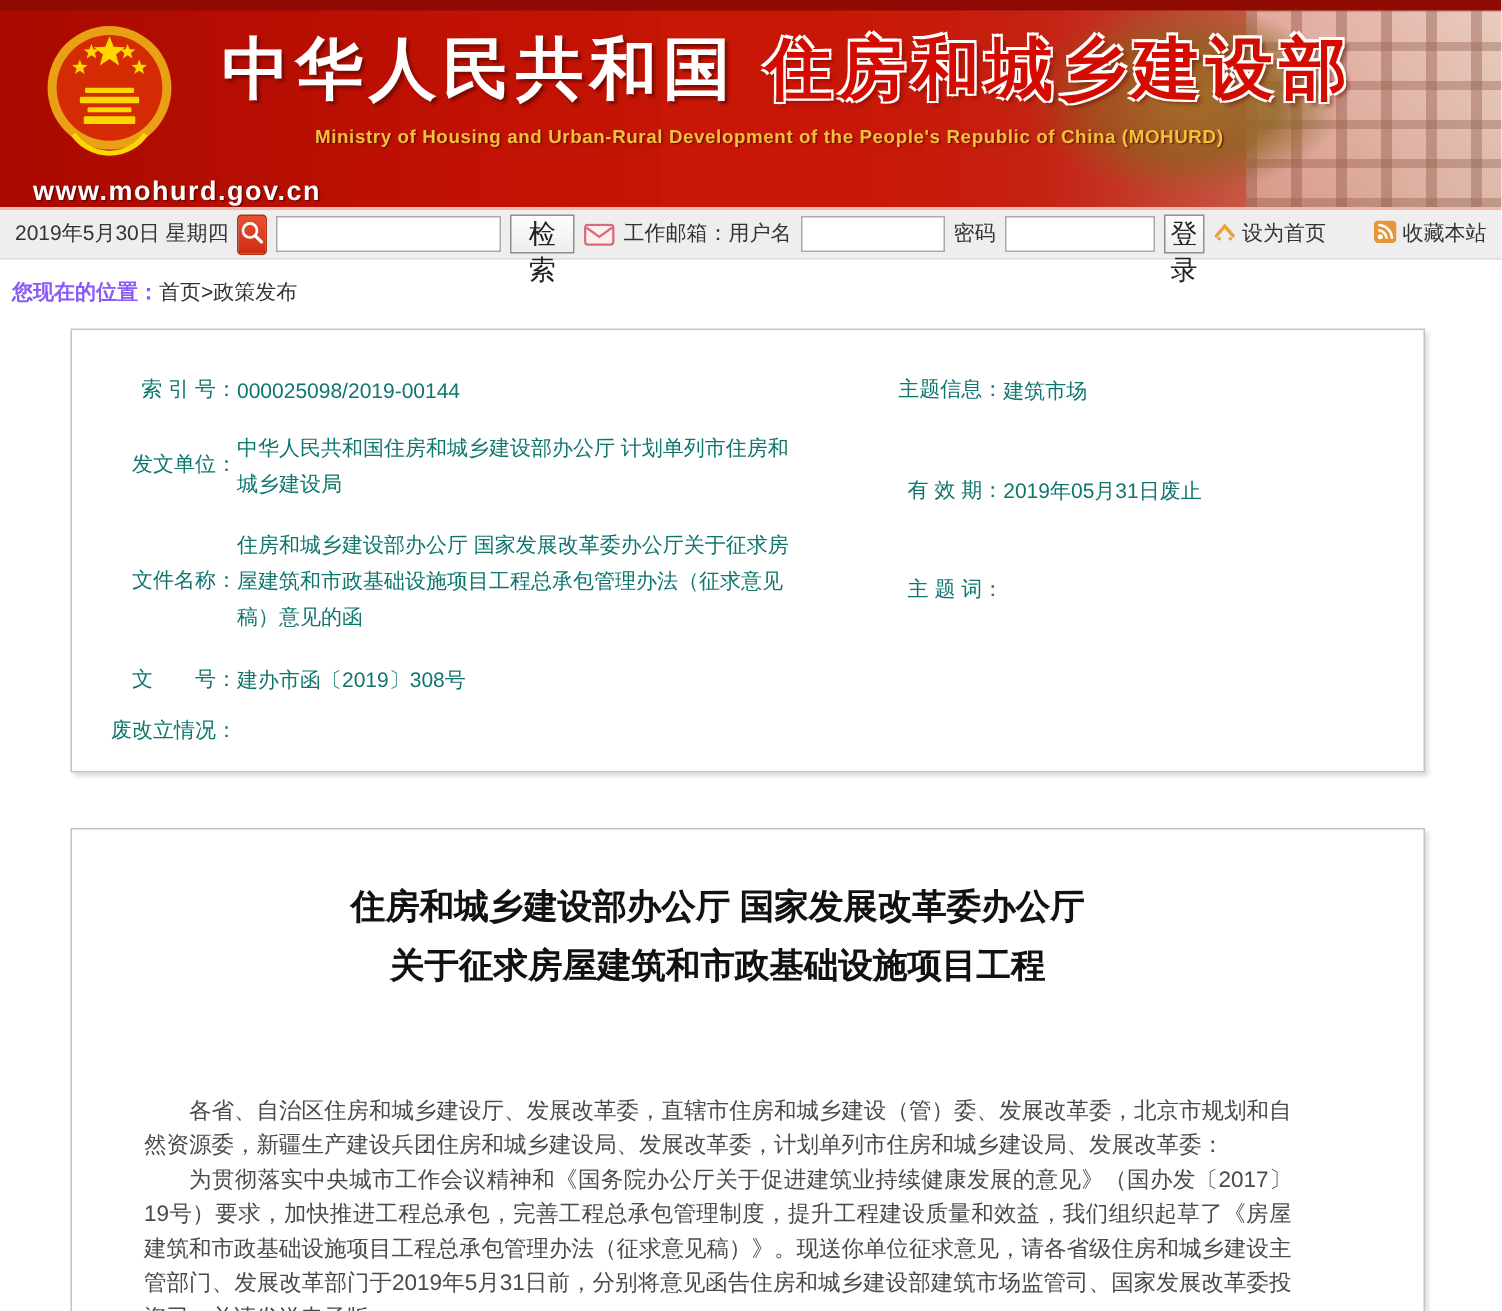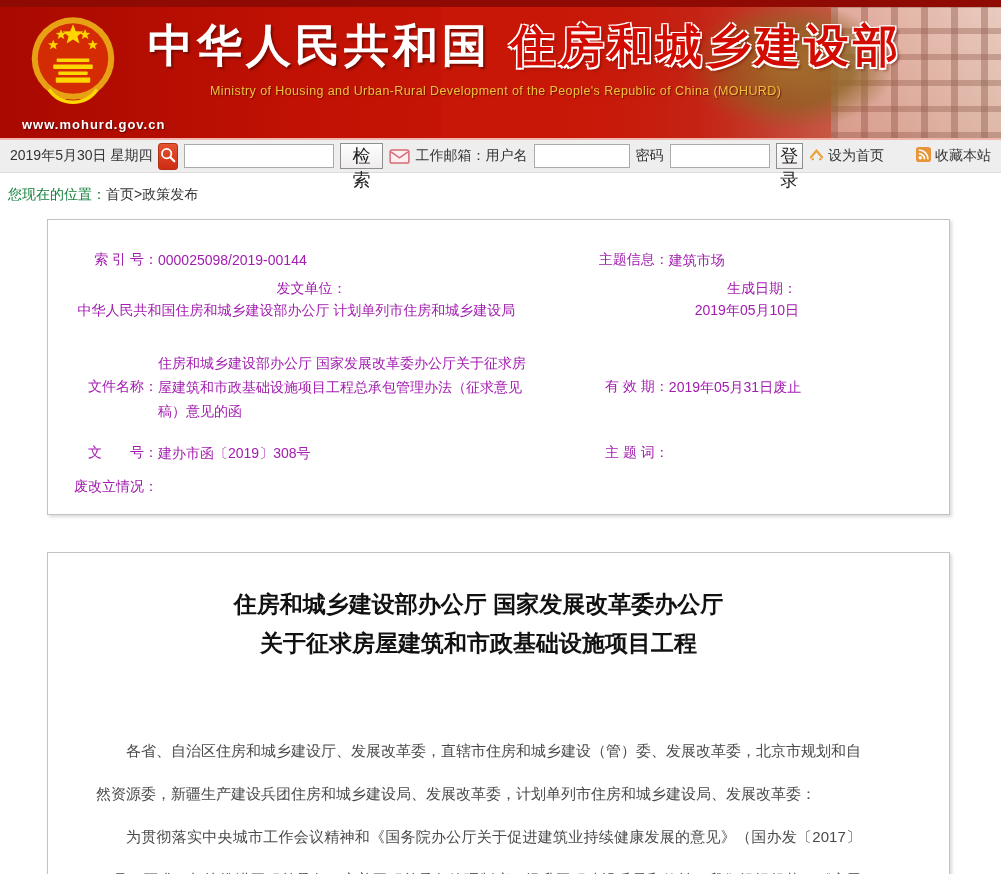--- a/index.html
+++ b/index.html
@@ -28,32 +28,32 @@
     position:absolute; right:95px; top:7px; width:260px; height:131px;
     background:radial-gradient(ellipse 55% 65% at 55% 45%, rgba(150,150,55,.95) 0%, rgba(125,128,45,.8) 45%, rgba(125,128,45,0) 75%);
   }
   .banner-fade {
     position:absolute; right:0; top:7px; width:560px; height:131px; pointer-events:none;
     background:linear-gradient(90deg, rgba(200,23,7,1) 0%, rgba(200,23,7,.75) 30%, rgba(190,30,15,.35) 60%, rgba(190,40,25,.12) 100%);
   }
   .emblem { position:absolute; left:30px; top:10px; width:86px; height:104px; }
   .site-url {
     position:absolute; left:22px; top:117px; color:#fff; font-weight:bold;
-    font-size:13px; letter-spacing:1px; text-shadow:1px 1px 1px rgba(80,0,0,.8);
+    font-size:18px; letter-spacing:1px; text-shadow:1px 1px 1px rgba(80,0,0,.8);
   }
   .banner-titles { position:absolute; left:148px; top:20px; width:840px; }
   .cn-title { font-size:45px; font-weight:900; letter-spacing:4px; white-space:nowrap; line-height:1.15; }
   .cn-title .t1 { color:#ffffff; text-shadow:2px 2px 2px rgba(110,10,0,.85); }
   .cn-title .t2 {
     color:#d40b00;
     text-shadow:-1.5px -1.5px 0 #fff, 1.5px -1.5px 0 #fff, -1.5px 1.5px 0 #fff, 1.5px 1.5px 0 #fff, 3px 3px 3px rgba(110,10,0,.55);
     margin-left:19px;
   }
   .en-title {
-    margin:12px 0 0 62px; color:#f0c23c; font-weight:normal; font-size:12.5px;
+    margin:12px 0 0 62px; color:#f0c23c; font-weight:bold; font-size:12.5px;
     letter-spacing:.4px; text-shadow:1px 1px 1px rgba(90,0,0,.7);
   }
 
   
   .toolbar {
     height:34px; background:#efeeee; border-top:2px solid #f1b6ae; border-bottom:1px solid #dfdcdc;
     display:flex; align-items:center; gap:6px; padding:16px 10px; font-size:14px; color:#333;
   }
   .tb-date { width:158px; white-space:nowrap; }
   .mag-btn {
@@ -70,49 +70,49 @@
   }
   .btn-search { width:78px; }
   .btn-login { width:50px; }
   .tb-icon { display:inline-flex; align-items:center; }
   .tb-label { white-space:nowrap; }
   .tb-right { margin-left:auto; display:flex; align-items:center; gap:32px; }
   .tb-link { display:inline-flex; align-items:center; gap:4px; cursor:pointer; white-space:nowrap; }
 
   
   .breadcrumb { padding:13px 6px 8px 8px; font-size:14px; }
-  .bc-prefix { color:#15803d; font-weight:normal;text-align:center; }
+  .bc-prefix { color:#8b5cf6; font-weight:bold;text-align:center; }
   .bc-path { color:#333; cursor:pointer; }
 
   
   .info-box {
     width:903px; margin:7px 0 0 47px; border:1px solid #c3c3c3;
     box-shadow:2px 2px 3px rgba(0,0,0,.15);
-    padding:20px 24px 12px 10px; display:flex; font-size:14px; color:#a21caf; background:#fff;
+    padding:20px 24px 12px 10px; display:flex; font-size:14px; color:#0f766e; background:#fff;
   }
   .meta-col-left { width:55%; }
   .meta-col-right { width:45%; padding-left:34px; }
   .meta-row { display:flex; align-items:center; }
   .meta-row .lbl { width:100px; flex-shrink:0; text-align:right; white-space:nowrap; }
   .meta-row .val { flex:1; line-height:24px; }
   .rh1 { min-height:40px; }
-  .rh2 { min-height:60px;flex-direction:column; }
+  .rh2 { min-height:60px; }
   .rh3 { min-height:94px; }
   .rh4 { min-height:38px; }
   .rh5 { min-height:30px; }
 
   
   .doc-box {
     width:903px; margin:37px 0 0 47px; border:1px solid #c3c3c3;
     box-shadow:2px 2px 3px rgba(0,0,0,.15); background:#fff;
     height:400px; padding:32px 88px 0 48px;
   }
   .doc-title { text-align:center; font-size:23px; font-weight:bold; color:#111; line-height:39px; }
   .doc-body { margin-top:66px; font-size:15px; color:#4a4a4a; }
-  .doc-body p { text-indent:2em; line-height:43px; margin:0; text-align:justify; }
+  .doc-body p { text-indent:2em; line-height:23px; margin:0; text-align:justify; }
 </style>
 </head>
 <body>
 
 <div class="page">
 
   <header class="banner">
     <div class="banner-building"></div>
     <div class="banner-tree"></div>
     <div class="banner-fade"></div>
@@ -222,24 +222,20 @@
       <div class="meta-row rh5">
         <span class="lbl">废改立情况：</span>
         <span class="val"></span>
       </div>
     </div>
     <div class="meta-col-right">
       <div class="meta-row rh1">
         <span class="lbl">主题信息：</span>
         <span class="val">建筑市场</span>
       </div>
-      <div class="meta-row rh2">
-        <span class="lbl">生成日期：</span>
-        <span class="val">2019年05月10日</span>
-      </div>
       <div class="meta-row rh3">
         <span class="lbl">有 效 期：</span>
         <span class="val">2019年05月31日废止</span>
       </div>
       <div class="meta-row rh4">
         <span class="lbl">主 题 词：</span>
         <span class="val"></span>
       </div>
     </div>
   </section>

